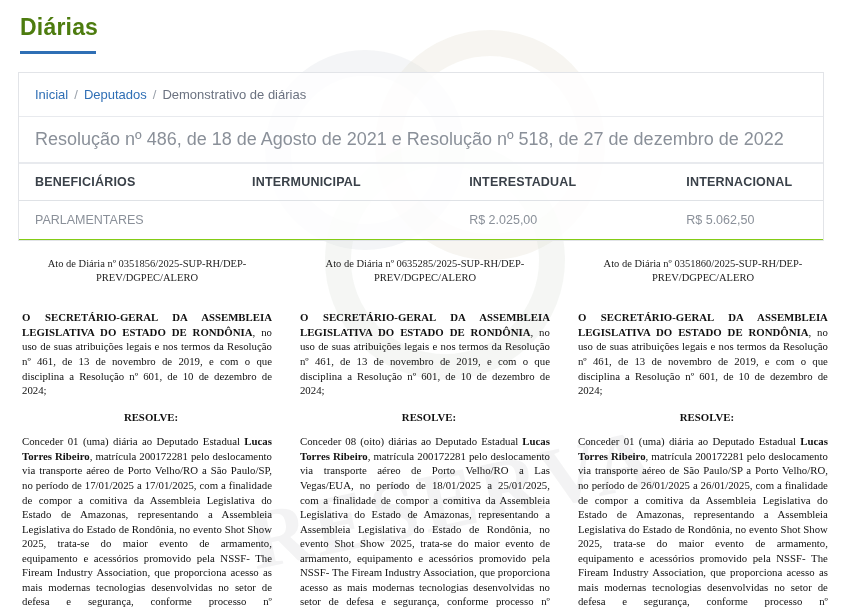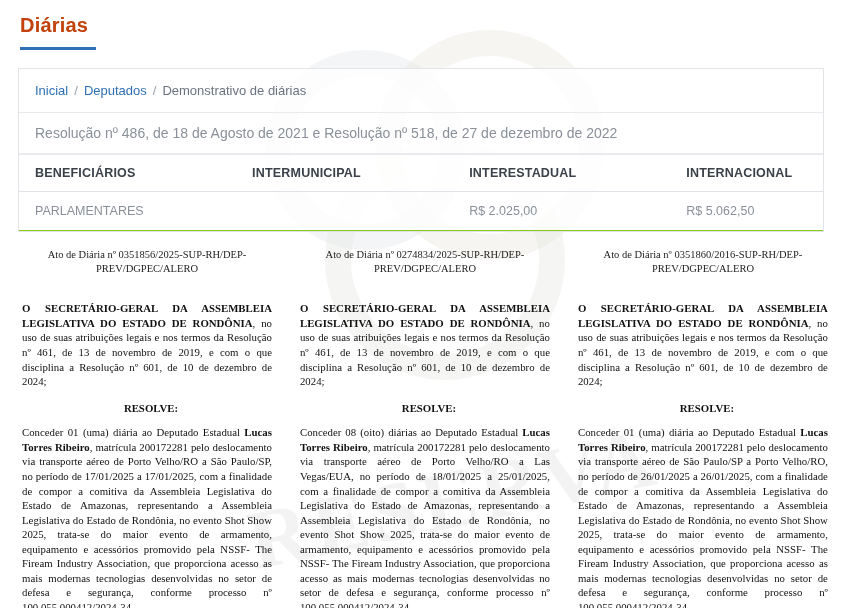--- a/index.html
+++ b/index.html
@@ -44,23 +44,23 @@
     white-space: nowrap;
     transform: rotate(-12deg);
     font-family: "Liberation Serif", serif;
   }
 
   .page { position: relative; z-index: 2; }
 
   
   .title-wrap { padding: 14px 20px 0 20px; }
   .page-title {
-    font-size: 20px;
+    font-size: 23px;
     font-weight: bold;
-    color: #c2410c;
+    color: #4d7c0f;
     letter-spacing: 0.2px;
     font-family: "Liberation Sans", sans-serif;
   }
   .title-rule {
     margin-top: 10px;
     width: 76px;
     height: 3px;
     background: #2f6fb5;
   }
 
@@ -74,21 +74,21 @@
     padding: 14px 16px;
     font-size: 13px;
     color: #6b7280;
     border-bottom: 1px solid #e8eaee;
   }
   .breadcrumb a { color: #2f6fb5; text-decoration: none; }
   .crumb-sep { color: #9aa1ab; padding: 0 6px; }
 
   .subtitle {
     padding: 12px 16px;
-    font-size: 14px;
+    font-size: 18px;
     color: #8a9099;
     border-bottom: 1px solid #e8eaee;
   }
 
   
   table.rates {
     width: 100%;
     border-collapse: collapse;
     font-size: 12.5px;
   }
@@ -186,29 +186,29 @@
 
     <div class="doc c1">
       <div class="ato">Ato de Diária nº 0351856/2025-SUP-RH/DEP-PREV/DGPEC/ALERO</div>
       <div class="lead"><b>O SECRETÁRIO-GERAL DA ASSEMBLEIA LEGISLATIVA DO ESTADO DE RONDÔNIA</b><span>, no uso de suas atribuições legais e nos termos da Resolução nº 461, de 13 de novembro de 2019, e com o que disciplina a Resolução nº 601, de 10 de dezembro de 2024;</span></div>
       <div class="resolve">RESOLVE:</div>
       <div class="body"><span>Conceder 01 (uma) diária ao Deputado Estadual </span><b>Lucas Torres Ribeiro</b><span>, matrícula 200172281 pelo deslocamento via transporte aéreo de Porto Velho/RO a São Paulo/SP, no período de 17/01/2025 a 17/01/2025, com a finalidade de compor a comitiva da Assembleia Legislativa do Estado de Amazonas, representando a Assembleia Legislativa do Estado de Rondônia, no evento Shot Show 2025, trata-se do maior evento de armamento, equipamento e acessórios promovido pela NSSF- The Fiream Industry Association, que proporciona acesso as mais modernas tecnologias desenvolvidas no setor de defesa e segurança, conforme processo nº 100.055.000412/2024-34.</span></div>
 
     </div>
 
     <div class="doc c2">
-      <div class="ato">Ato de Diária nº 0274834/2025-SUP-RH/DEP-PREV/DGPEC/ALERO</div>
+      <div class="ato">Ato de Diária nº 0635285/2025-SUP-RH/DEP-PREV/DGPEC/ALERO</div>
       <div class="lead"><b>O SECRETÁRIO-GERAL DA ASSEMBLEIA LEGISLATIVA DO ESTADO DE RONDÔNIA</b><span>, no uso de suas atribuições legais e nos termos da Resolução nº 461, de 13 de novembro de 2019, e com o que disciplina a Resolução nº 601, de 10 de dezembro de 2024;</span></div>
       <div class="resolve">RESOLVE:</div>
       <div class="body"><span>Conceder 08 (oito) diárias ao Deputado Estadual </span><b>Lucas Torres Ribeiro</b><span>, matrícula 200172281 pelo deslocamento via transporte aéreo de Porto Velho/RO a Las Vegas/EUA, no período de 18/01/2025 a 25/01/2025, com a finalidade de compor a comitiva da Assembleia Legislativa do Estado de Amazonas, representando a Assembleia Legislativa do Estado de Rondônia, no evento Shot Show 2025, trata-se do maior evento de armamento, equipamento e acessórios promovido pela NSSF- The Fiream Industry Association, que proporciona acesso as mais modernas tecnologias desenvolvidas no setor de defesa e segurança, conforme processo nº 100.055.000412/2024-34.</span></div>
 
     </div>
 
     <div class="doc c3">
-      <div class="ato">Ato de Diária nº 0351860/2016-SUP-RH/DEP-PREV/DGPEC/ALERO</div>
+      <div class="ato">Ato de Diária nº 0351860/2025-SUP-RH/DEP-PREV/DGPEC/ALERO</div>
       <div class="lead"><b>O SECRETÁRIO-GERAL DA ASSEMBLEIA LEGISLATIVA DO ESTADO DE RONDÔNIA</b><span>, no uso de suas atribuições legais e nos termos da Resolução nº 461, de 13 de novembro de 2019, e com o que disciplina a Resolução nº 601, de 10 de dezembro de 2024;</span></div>
       <div class="resolve">RESOLVE:</div>
       <div class="body"><span>Conceder 01 (uma) diária ao Deputado Estadual </span><b>Lucas Torres Ribeiro</b><span>, matrícula 200172281 pelo deslocamento via transporte aéreo de São Paulo/SP a Porto Velho/RO, no período de 26/01/2025 a 26/01/2025, com a finalidade de compor a comitiva da Assembleia Legislativa do Estado de Amazonas, representando a Assembleia Legislativa do Estado de Rondônia, no evento Shot Show 2025, trata-se do maior evento de armamento, equipamento e acessórios promovido pela NSSF- The Fiream Industry Association, que proporciona acesso as mais modernas tecnologias desenvolvidas no setor de defesa e segurança, conforme processo nº 100.055.000412/2024-34.</span></div>
 
     </div>
 
   </div>
 </div>
 
 </body></html>

